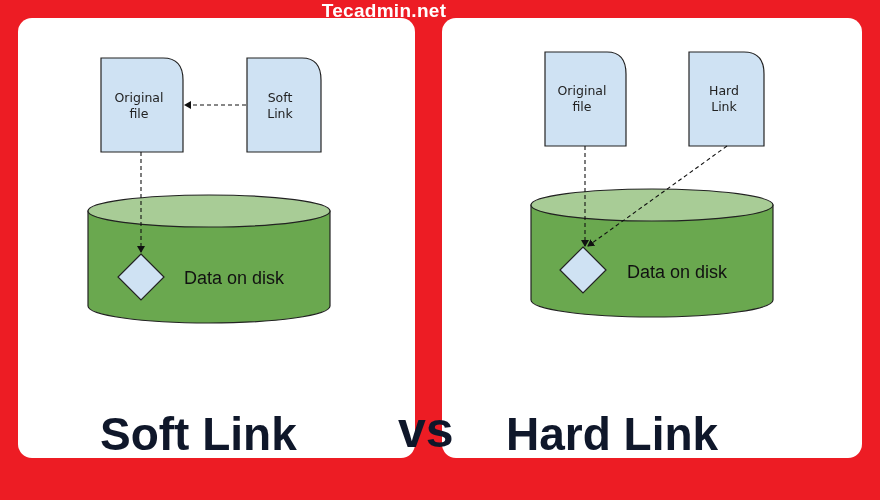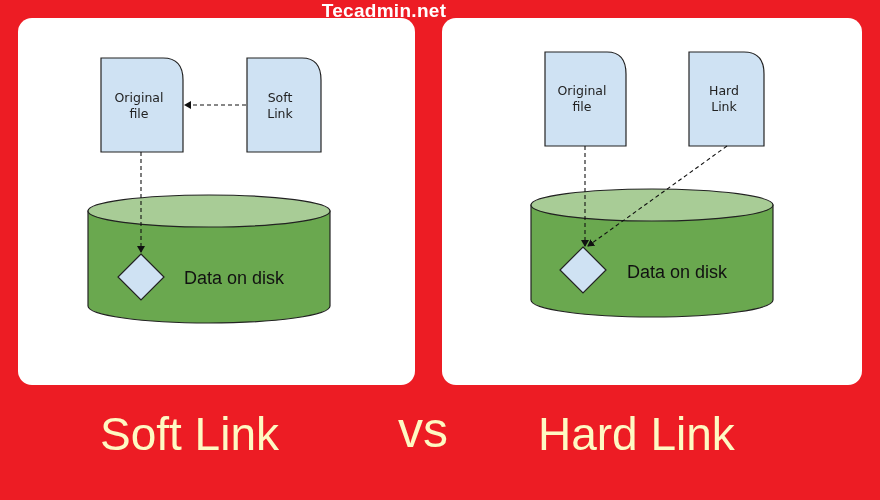--- a/index.html
+++ b/index.html
@@ -7,34 +7,34 @@
     width: 880px; height: 500px; overflow: hidden;
     background: #ed1c24; position: relative;
     font-family: "DejaVu Sans", sans-serif;
   }
   .site-title {
     position: absolute; left: 0; width: 768px; top: 0; text-align: center;
     color: #ffffff; font-family: "Liberation Sans", sans-serif; font-weight: bold;
     font-size: 19px; line-height: 22px; letter-spacing: 0.3px;
   }
   .panel {
-    position: absolute; top: 18px; height: 367px; background: #ffffff;
+    position: absolute; top: 18px; height: 440px; background: #ffffff;
     border-radius: 14px; overflow: hidden;
   }
   .panel.left { left: 18px; width: 397px; }
   .panel.right { left: 442px; width: 420px; }
   .panel svg { position: absolute; left: 0; top: 0; }
   .bottom-label {
-    position: absolute; top: 404px; color: #fef9c3;
-    font-family: "Liberation Sans", sans-serif; font-weight: normal;
+    position: absolute; top: 404px; color: #0f172a;
+    font-family: "Liberation Sans", sans-serif; font-weight: bold;
     font-size: 46px; line-height: 60px; white-space: nowrap;
   }
   .bottom-label.soft { left: 100px; }
   .bottom-label.vs { left: 398px; font-size: 50px; top: 400px; }
-  .bottom-label.hard { left: 538px; text-align: right; }
+  .bottom-label.hard { left: 506px; text-align: right; }
   .diagram-text { font-family: "DejaVu Sans", sans-serif; font-size: 12.5px; fill: #222; }
   .disk-text { font-family: "Liberation Sans", sans-serif; font-size: 18px; fill: #111; }
 </style>
 </head>
 <body>
 
 <div class="site-title">Tecadmin.net</div>
 
 <div class="panel left">
   <svg width="397" height="367">

